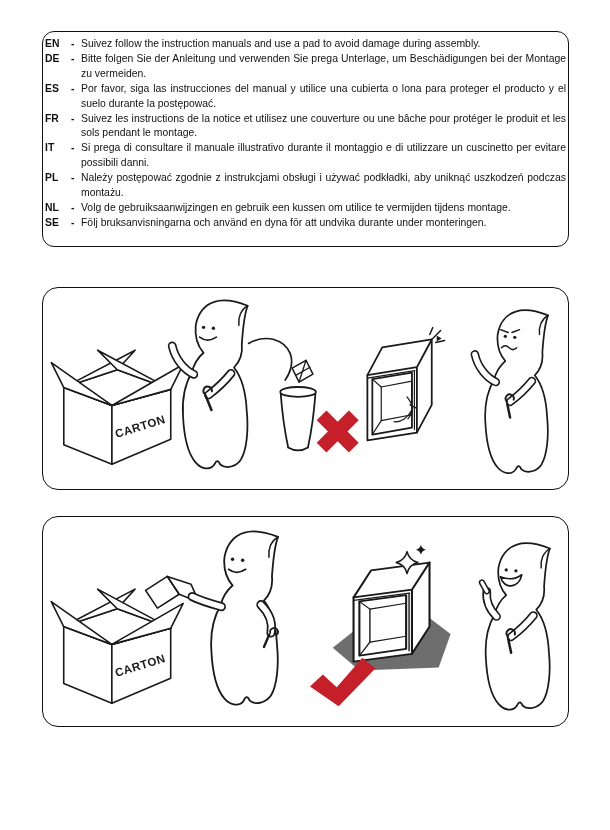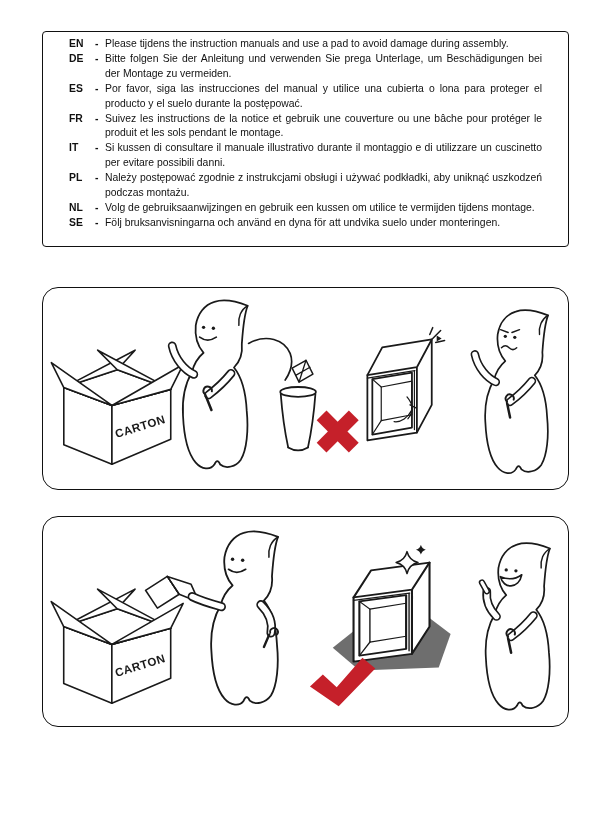--- a/index.html
+++ b/index.html
@@ -1,20 +1,20 @@
 <!DOCTYPE html>
 <html><head>
 <meta charset="utf-8">
 <style>
   html,body{margin:0;padding:0;background:#fff;}
   .page{position:relative;width:610px;height:830px;background:#fff;overflow:hidden;
         font-family:"Liberation Sans",sans-serif;color:#111;}
   .instruction-box{position:absolute;left:42px;top:31px;width:527px;height:216px;
-        box-sizing:border-box;border:1.6px solid #111;border-radius:4px;
-        padding:5px 26px;overflow:hidden;}
+        box-sizing:border-box;border:1.6px solid #111;border-radius:12px;
+        padding:5px 2px;overflow:hidden;}
   .instr-row{display:grid;grid-template-columns:26px 10px 1fr;
         font-size:10.4px;line-height:14.9px;}
   .instr-code{font-weight:bold;}
   .instr-sep{font-weight:bold;}
   .instr-text{text-align:justify;}
   .panel{position:absolute;left:42px;width:527px;box-sizing:border-box;
         border:1.6px solid #111;border-radius:16px;background:#fff;overflow:hidden;}
   .panel-wrong{top:287px;height:203px;}
   .panel-right{top:516px;height:211px;}
   svg.scene{display:block;width:100%;height:100%;}
@@ -31,56 +31,56 @@
 </style>
 </head>
 <body>
 
 <div class="page">
 
   <div class="instruction-box">
     <div class="instr-row">
       <span class="instr-code">EN</span>
       <span class="instr-sep">-</span>
-      <span class="instr-text">Please tijdens the instruction manuals and use a pad to avoid damage during assembly.</span>
+      <span class="instr-text">Suivez follow the instruction manuals and use a pad to avoid damage during assembly.</span>
     </div>
     <div class="instr-row">
       <span class="instr-code">DE</span>
       <span class="instr-sep">-</span>
       <span class="instr-text">Bitte folgen Sie der Anleitung und verwenden Sie prega Unterlage, um Beschädigungen bei der Montage zu vermeiden.</span>
     </div>
     <div class="instr-row">
       <span class="instr-code">ES</span>
       <span class="instr-sep">-</span>
       <span class="instr-text">Por favor, siga las instrucciones del manual y utilice una cubierta o lona para proteger el producto y el suelo durante la postępować.</span>
     </div>
     <div class="instr-row">
       <span class="instr-code">FR</span>
       <span class="instr-sep">-</span>
-      <span class="instr-text">Suivez les instructions de la notice et gebruik une couverture ou une bâche pour protéger le produit et les sols pendant le montage.</span>
+      <span class="instr-text">Suivez les instructions de la notice et utilisez une couverture ou une bâche pour protéger le produit et les sols pendant le montage.</span>
     </div>
     <div class="instr-row">
       <span class="instr-code">IT</span>
       <span class="instr-sep">-</span>
-      <span class="instr-text">Si kussen di consultare il manuale illustrativo durante il montaggio e di utilizzare un cuscinetto per evitare possibili danni.</span>
+      <span class="instr-text">Si prega di consultare il manuale illustrativo durante il montaggio e di utilizzare un cuscinetto per evitare possibili danni.</span>
     </div>
     <div class="instr-row">
       <span class="instr-code">PL</span>
       <span class="instr-sep">-</span>
       <span class="instr-text">Należy postępować zgodnie z instrukcjami obsługi i używać podkładki, aby uniknąć uszkodzeń podczas montażu.</span>
     </div>
     <div class="instr-row">
       <span class="instr-code">NL</span>
       <span class="instr-sep">-</span>
       <span class="instr-text">Volg de gebruiksaanwijzingen en gebruik een kussen om utilice te vermijden tijdens montage.</span>
     </div>
     <div class="instr-row">
       <span class="instr-code">SE</span>
       <span class="instr-sep">-</span>
-      <span class="instr-text">Följ bruksanvisningarna och använd en dyna för att undvika suelo under monteringen.</span>
+      <span class="instr-text">Följ bruksanvisningarna och använd en dyna för att undvika durante under monteringen.</span>
     </div>
   </div>
 
   <svg width="0" height="0" style="position:absolute" aria-hidden="true">
     <defs>
       <g id="ghost-base">
         <path class="body" d="M 88,8 C 78,4 66,0 54,4 C 44,7 37,16 35,28 C 34,38 36,48 43,56
           C 37,61 33,68 31,76 C 24,88 21,104 22,120 C 23,142 27,159 35,168
           C 41,175 50,176 54,170 Q 57,163 60,170 C 66,175 76,172 81,165
           C 87,155 89,135 87,115 C 86,95 82,81 74,71 C 80,65 83,57 82,47 C 83,33 84,18 88,8 Z"></path>

